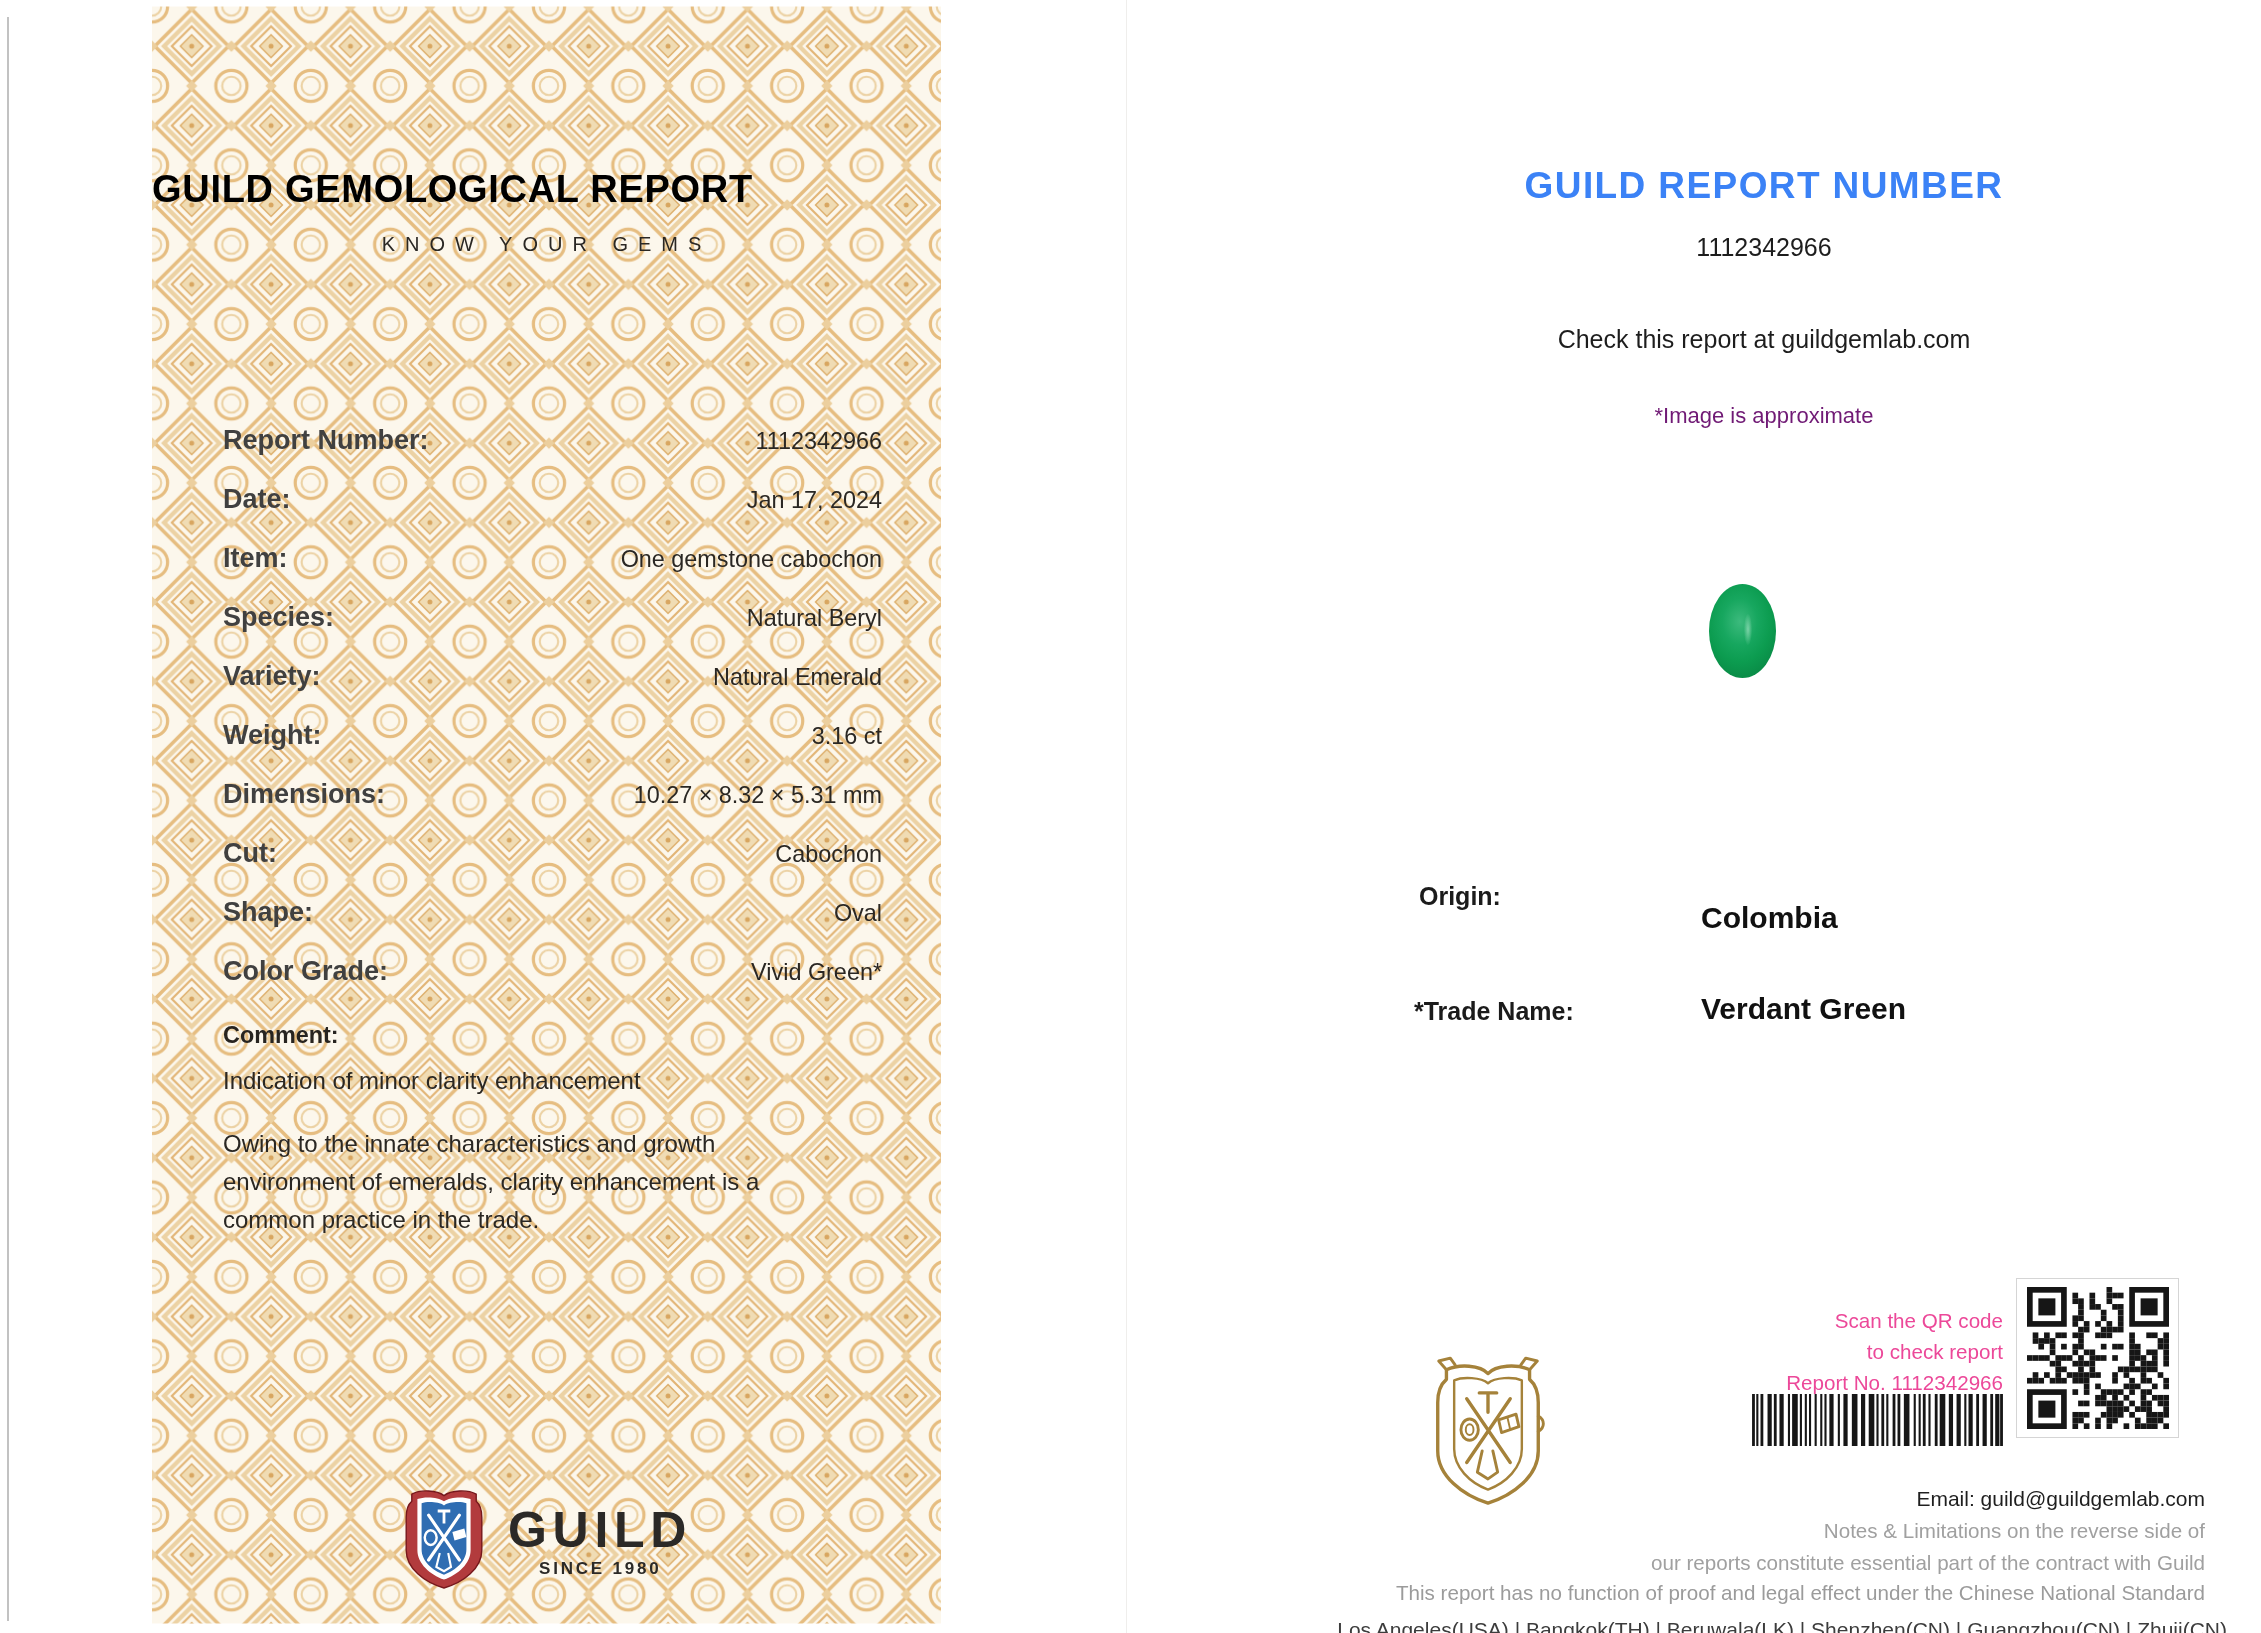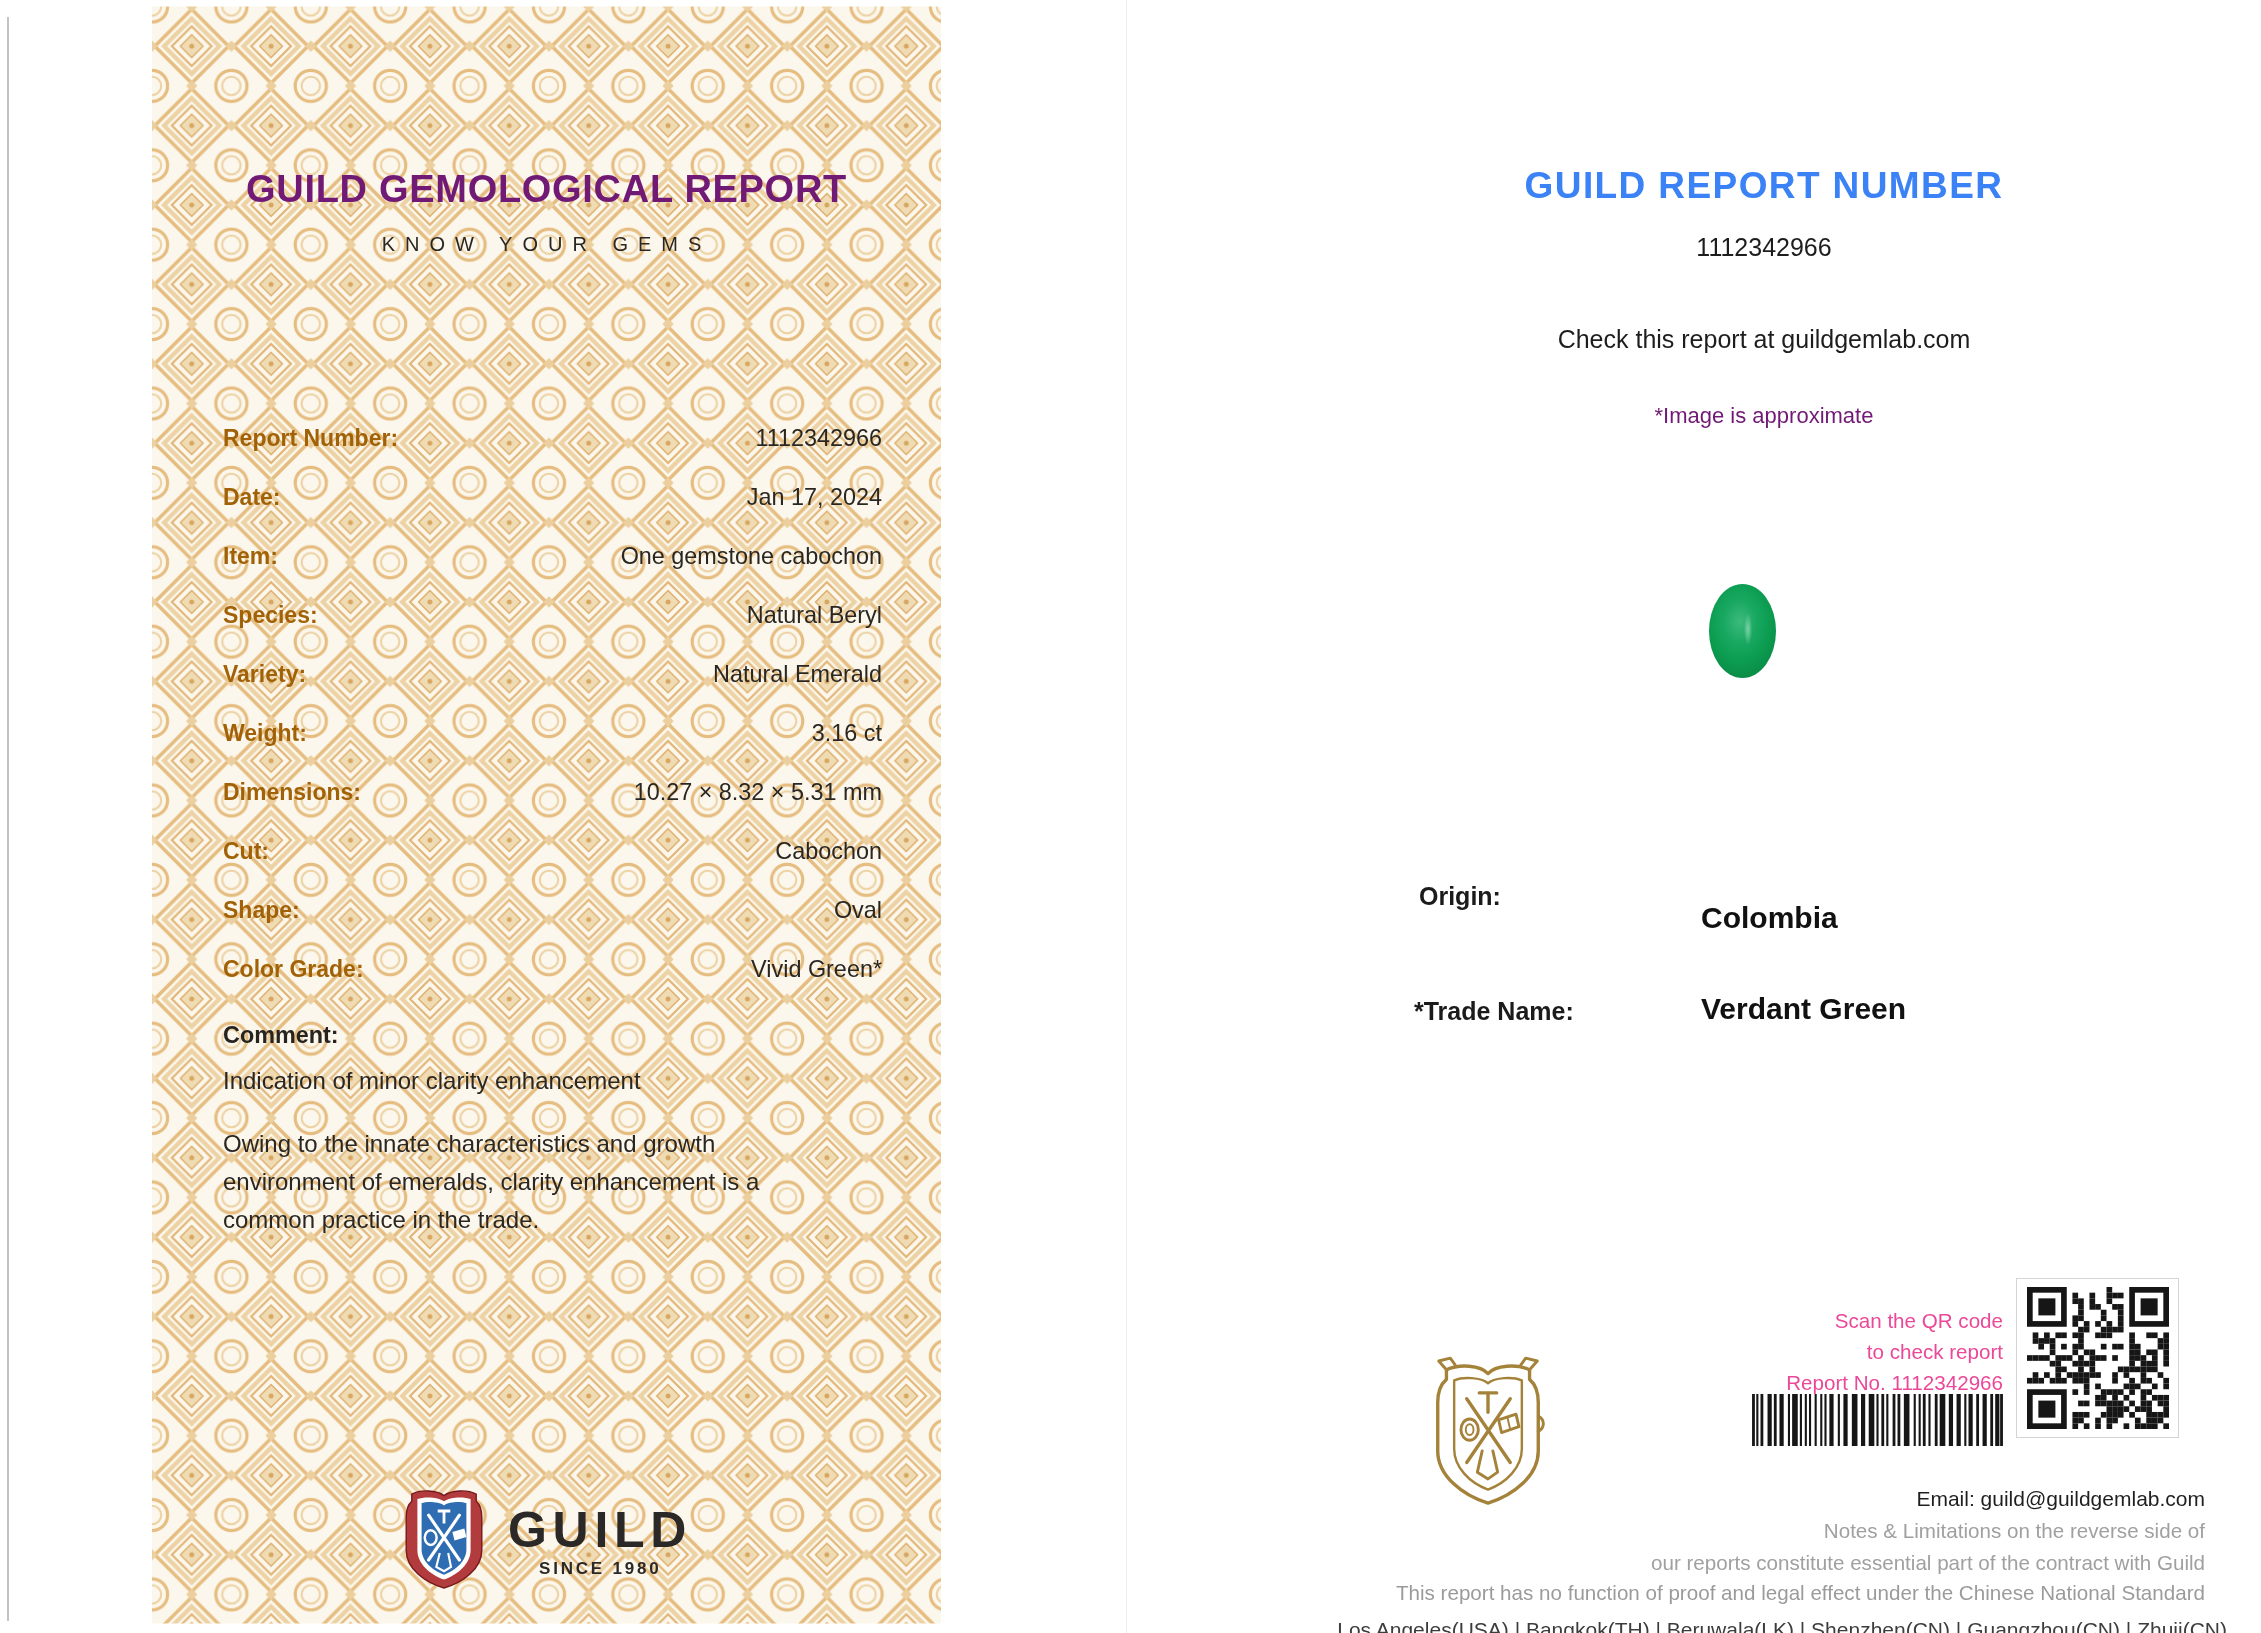--- a/index.html
+++ b/index.html
@@ -7,27 +7,27 @@
         font-family:"Liberation Sans",sans-serif;color:#222;}
   .abs{position:absolute;}
 
   
   .scan-edge-line{left:7px;top:17px;width:2.1px;height:1604px;background:#c2c2c2;}
   .page-seam{left:1126px;top:0;width:1.4px;height:1634px;background:#efeeec;}
 
   
   .cert{left:152px;top:6.4px;width:789px;height:1618px;overflow:hidden;}
   .cert .pattern-svg{position:absolute;left:0;top:0;width:100%;height:100%;}
-  .cert-title{left:0;top:162px;width:100%;text-align:center;font-size:38px;font-weight:bold;
-              letter-spacing:0.7px;color:#701a75;}
+  .cert-title{left:0;top:162px;width:100%;text-align:left;font-size:38px;font-weight:bold;
+              letter-spacing:0.7px;color:#000000;}
   .cert-subtitle{left:0;top:227px;width:100%;text-align:center;font-size:20px;
                  letter-spacing:10px;color:#2a2723;}
   .fields-list{left:71px;right:59px;top:419px;}
   .field-row{display:flex;justify-content:space-between;align-items:baseline;height:59px;}
-  .f-label{font-size:23px;font-weight:bold;color:#a16207;}
+  .f-label{font-size:27px;font-weight:bold;color:#404040;}
   .f-value{font-size:23.4px;color:#2a2723;}
   .comment-label{left:71px;top:1016px;font-size:23.4px;font-weight:bold;color:#272420;}
   .comment-text{left:71px;top:1061px;font-size:24px;color:#2a2723;}
   .cert-note{left:71px;top:1119px;width:653px;font-size:24px;line-height:38px;
              color:#2a2723;white-space:pre-line;}
   .cert-crest{left:250px;top:1479px;width:84px;height:108px;}
   .cert-wordmark{left:356px;top:1495px;font-size:50px;font-weight:bold;letter-spacing:5.7px;color:#2b2927;}
   .cert-tagline{left:387px;top:1553px;font-size:17px;font-weight:bold;letter-spacing:2.8px;color:#2b2927;}
 
   

